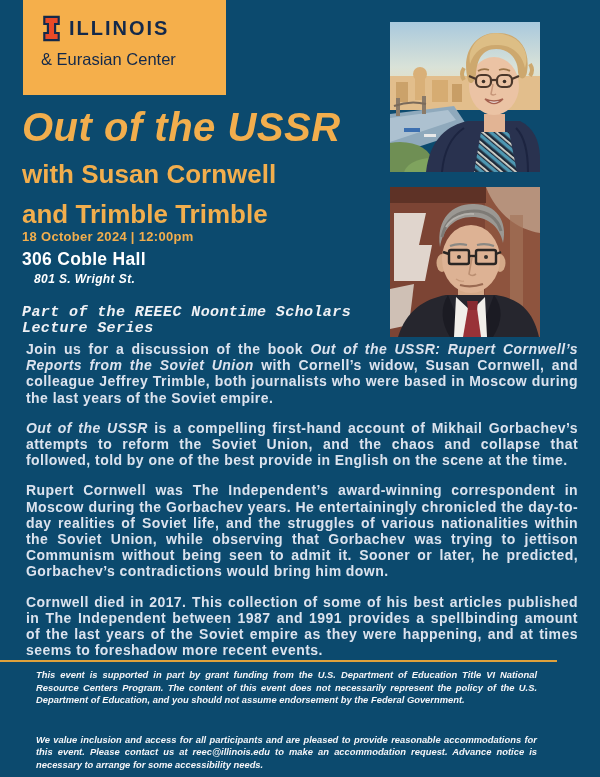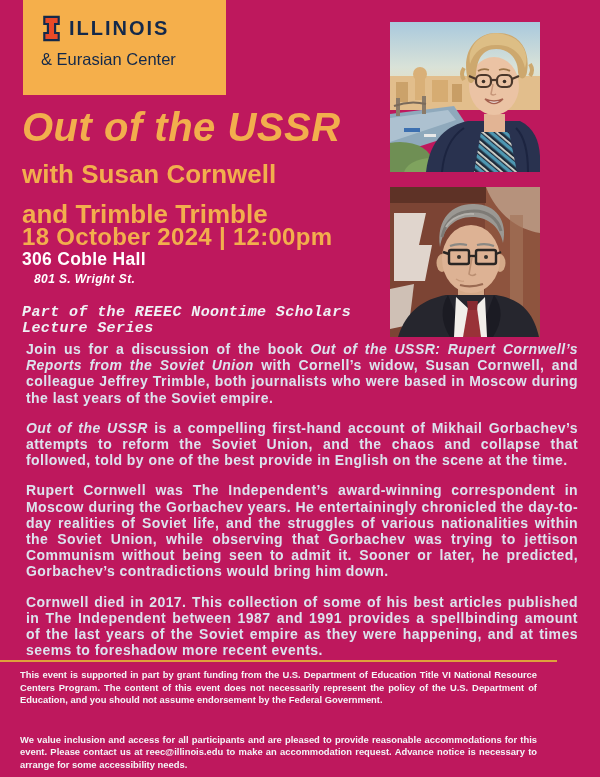--- a/index.html
+++ b/index.html
@@ -1,20 +1,20 @@
 <!DOCTYPE html>
 <html><head>
 <meta charset="utf-8">
 <style>
   html,body{margin:0;padding:0;background:#0e1627;}
   .flyer{
     position:relative;
     width:600px;height:777px;
     margin:0 auto;
-    background:#be185d;
+    background:#0c4a6e;
     overflow:hidden;
     font-family:"Liberation Sans", sans-serif;
   }
   
   .logo-box{
     position:absolute;left:23px;top:0;width:203px;height:95px;
     background:#F5AF4B;
     box-sizing:border-box;
     padding:15px 0 0 18px;
   }
@@ -35,39 +35,39 @@
   .title-block{position:absolute;left:22px;top:104px;width:365px;}
   .main-title{
     margin:0;color:#F2AE4D;font-size:40px;line-height:46px;
     font-weight:bold;font-style:italic;letter-spacing:.5px;
   }
   .subtitle{
     margin:8px 0 0 0;color:#F2AE4D;font-size:26px;line-height:32px;font-weight:bold;
   }
   
   .when-block{position:absolute;left:22px;top:226px;width:365px;}
-  .datetime{color:#F2AE4D;font-size:24px;font-weight:bold;line-height:22px;margin:0 0 2px 0;letter-spacing:.3px;}
+  .datetime{color:#F2AE4D;font-size:13px;font-weight:bold;line-height:22px;margin:0 0 2px 0;letter-spacing:.3px;}
   .location{color:#FFFFFF;font-size:17.5px;font-weight:bold;line-height:18px;margin:0 0 2px 0;letter-spacing:.3px;}
   .address{color:#FFFFFF;font-size:12px;font-weight:bold;font-style:italic;line-height:18px;margin:0 0 17px 12px;letter-spacing:.4px;}
   .series{color:#EFF1F5;font-size:15px;font-weight:bold;font-style:italic;line-height:16px;letter-spacing:.4px;font-family:Liberation Mono, monospace;}
   
   .body-copy{
     position:absolute;left:22px;top:341px;width:556px;
     color:#DCE3EE;font-size:14px;line-height:16.2px;
     text-align:justify;letter-spacing:.45px;
   }
   .body-copy p{margin:0 0 14px 4px;font-weight:bold;}
   .body-copy .it{font-style:italic;}
   
   .footer{
     position:absolute;left:0;bottom:0;width:557px;box-sizing:border-box;
     border-top:2px solid #DFA13C;
-    padding:7px 20px 6px 20px;
+    padding:7px 20px 6px 36px;
     color:#F4F5F8;font-size:9.4px;line-height:12.3px;
-    font-weight:bold;text-align:justify;
+    font-weight:bold;font-style:italic;text-align:justify;
   }
   .footer p{margin:0 0 7px 0;}
   .footer p:last-child{margin-bottom:0;margin-top:28px;}
 </style>
 </head>
 <body>
 
 <div class="flyer">
 
   <div class="logo-box">

